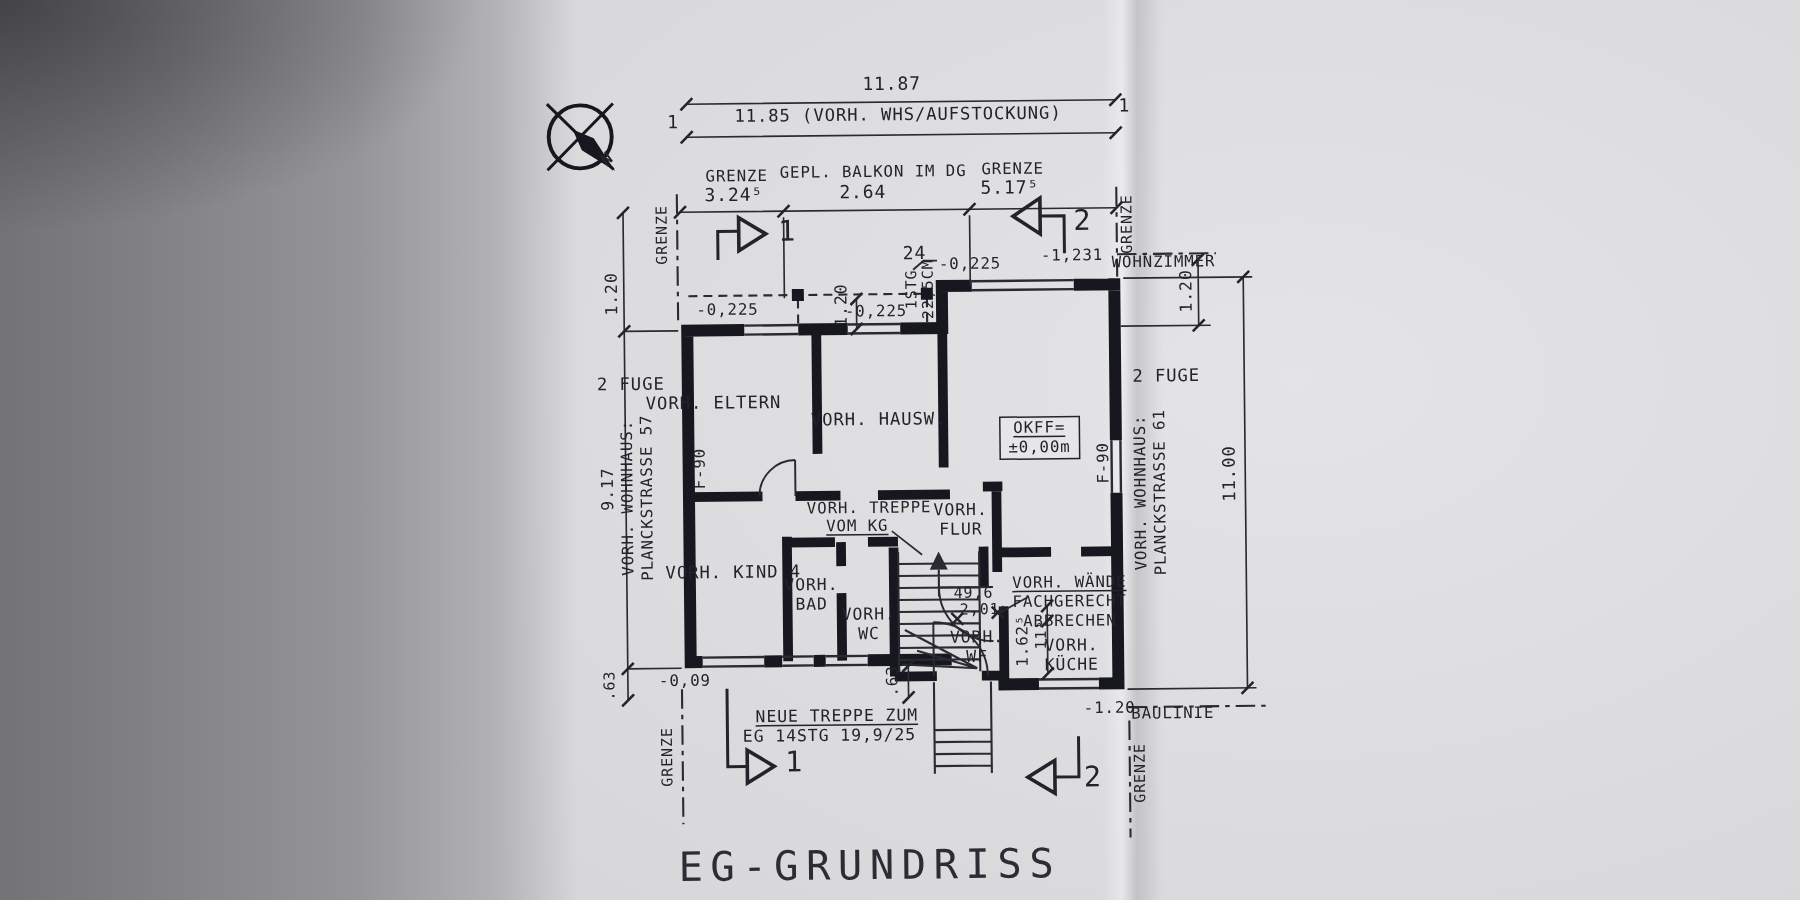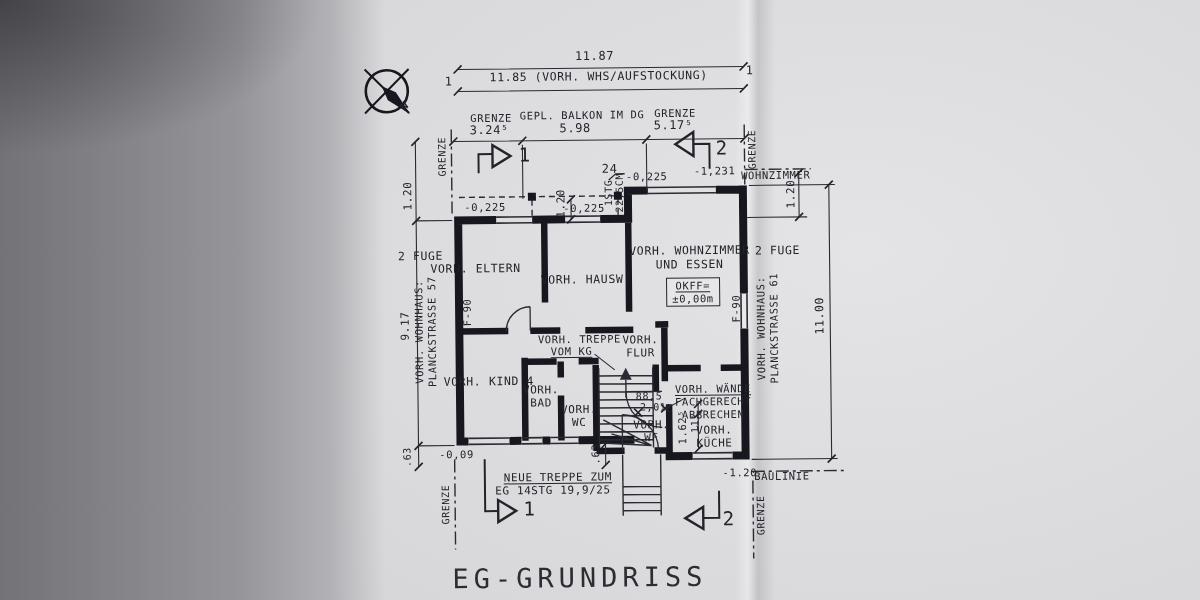--- a/index.html
+++ b/index.html
@@ -149,21 +149,21 @@
   </g>
 </svg>
 
 <span class="lbl s12" style="left:597px;top:56px">11.87</span>
 <span class="lbl s115" style="left:601px;top:77px">11.85 (VORH. WHS/AUFSTOCKUNG)</span>
 <span class="lbl s12" style="left:451px;top:80px">1</span>
 <span class="lbl s12" style="left:752px;top:72px">1</span>
 <span class="lbl s105" style="left:493px;top:117px">GRENZE</span>
 <span class="lbl s12" style="left:491px;top:129px">3.24⁵</span>
 <span class="lbl s105" style="left:584px;top:115px">GEPL. BALKON IM DG</span>
-<span class="lbl s12" style="left:577px;top:128px">5.98</span>
+<span class="lbl s12" style="left:577px;top:128px">2.64</span>
 <span class="lbl s105" style="left:677px;top:114px">GRENZE</span>
 <span class="lbl s12" style="left:675px;top:126px">5.17⁵</span>
 
 <span class="lbl v s10" style="left:444px;top:155px">GRENZE</span>
 <span class="lbl v s10" style="left:754px;top:151px">GRENZE</span>
 <span class="lbl v s10" style="left:444px;top:503px">GRENZE</span>
 <span class="lbl v s10" style="left:759px;top:517px">GRENZE</span>
 <span class="lbl s105" style="left:777px;top:177px">WOHNZIMMER</span>
 <span class="lbl s105" style="left:780px;top:478px">BAULINIE</span>
 
@@ -184,22 +184,20 @@
 <span class="lbl v" style="left:792px;top:196px">1.20</span>
 <span class="lbl v s115" style="left:820px;top:318px">11.00</span>
 <span class="lbl s115" style="left:778px;top:253px">2 FUGE</span>
 <span class="lbl v s105" style="left:767px;top:330px">VORH. WOHNHAUS:
 PLANCKSTRASSE 61</span>
 <span class="lbl v s105" style="left:736px;top:310px">F-90</span>
 <span class="lbl s105" style="left:738px;top:474px">-1.20</span>
 
 <span class="lbl s115" style="left:476px;top:268px">VORH. ELTERN</span>
 <span class="lbl s115" style="left:586px;top:280px">VORH. HAUSW.</span>
-<span class="lbl s115" style="left:690px;top:259px">VORH. WOHNZIMMER
-UND ESSEN</span>
 <span class="lbl s115" style="left:488px;top:381px">VORH. KIND 4</span>
 <span class="lbl" style="left:540px;top:396px">VORH.
 BAD</span>
 <span class="lbl" style="left:578px;top:416px">VORH.
 WC</span>
 <span class="lbl" style="left:640px;top:347px">VORH.
 FLUR</span>
 <span class="lbl" style="left:650px;top:432px">VORH.
 WF</span>
 <span class="lbl" style="left:713px;top:438px">VORH.
@@ -210,21 +208,21 @@
 <span class="lbl box s105" style="left:693px;top:293px"><span class="u">OKFF=</span><br><span>±0,00m</span></span>
 <span class="lbl s105" style="left:648px;top:177px">-0,225</span>
 <span class="lbl s105" style="left:486px;top:206px">-0,225</span>
 <span class="lbl s105" style="left:585px;top:208px">-0,225</span>
 <span class="lbl s105" style="left:716px;top:172px">-1,231</span>
 
 <span class="lbl s12" style="left:611px;top:169px">24</span>
 <span class="lbl v" style="left:562px;top:203px">1.20</span>
 <span class="lbl v s10" style="left:610px;top:193px">1STG</span>
 <span class="lbl v s10" style="left:621px;top:193px">22,5CM</span>
-<span class="lbl s10" style="left:648px;top:397px">88,5</span>
+<span class="lbl s10" style="left:648px;top:397px">49,6</span>
 <span class="lbl s10" style="left:652px;top:408px">2,01</span>
 <span class="lbl v s105" style="left:681px;top:428px">1.62⁵</span>
 <span class="lbl v s10" style="left:694px;top:424px">11⁵</span>
 <span class="lbl v s105" style="left:594px;top:454px">.63</span>
 <span class="lbl s105 u" style="left:712px;top:390px">VORH. WÄNDE</span>
 <span class="lbl s105" style="left:712px;top:409px">FACHGERECHT
 ABBRECHEN</span>
 <span class="lbl u" style="left:556px;top:477px">NEUE TREPPE ZUM</span>
 <span class="lbl" style="left:551px;top:490px">EG 14STG 19,9/25</span>
 

